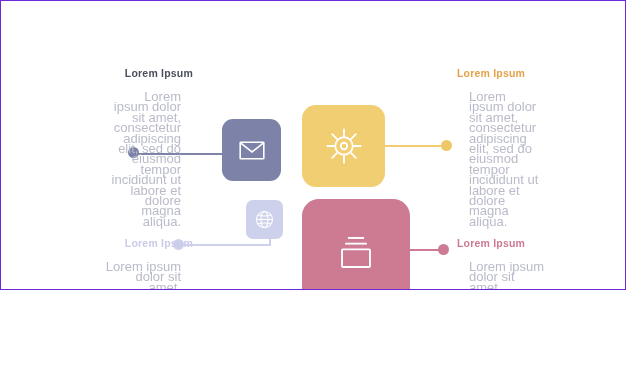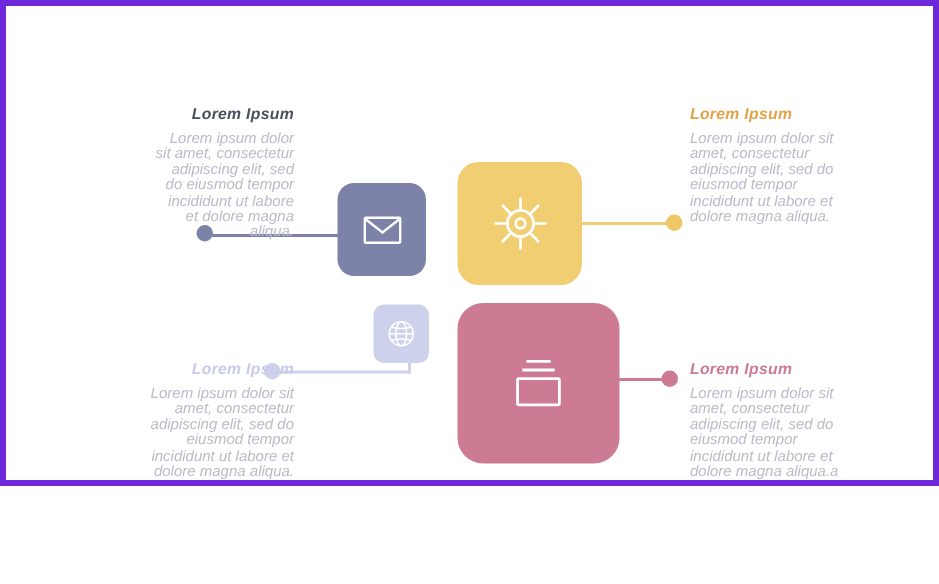--- a/index.html
+++ b/index.html
@@ -4,42 +4,41 @@
 <style>
   html,body{margin:0;padding:0;}
   body{
     width:626px;height:389px;
     background:#ffffff;
     font-family:"Liberation Sans", sans-serif;
     overflow:hidden;
   }
   #canvas{
     position:relative;
-    width:626px;height:324px;
+    width:626px;height:290px;
     background:#ffffff;
     box-sizing:border-box;
-    border:4px solid #6d28d9;
+    border:1px solid #6d28d9;
     overflow:hidden;
-    font-style:italic;
   }
 
   
   .block{position:absolute;}
   .block .heading{
     font-size:10.5px;
     font-weight:600;
     letter-spacing:.2px;
     margin:0 0 5px 0;
     line-height:13px;
   }
   .block .body{
-    font-size:10px;
+    font-size:13px;
     line-height:10.4px;
     color:#b9bbc9;
-    margin:0;
+    margin:12px;
   }
   .tl{left:98px;top:66px;width:94px;text-align:right;}
   .tl .heading{color:#4c4f5e;}
   .tr{left:456px;top:66px;width:96px;text-align:left;}
   .tr .heading{color:#e2a24a;}
   .bl{left:90px;top:236px;width:102px;text-align:right;}
   .bl .heading{color:#c9cbe8;}
   .br{left:456px;top:236px;width:100px;text-align:left;}
   .br .heading{color:#cd7a93;}
 

